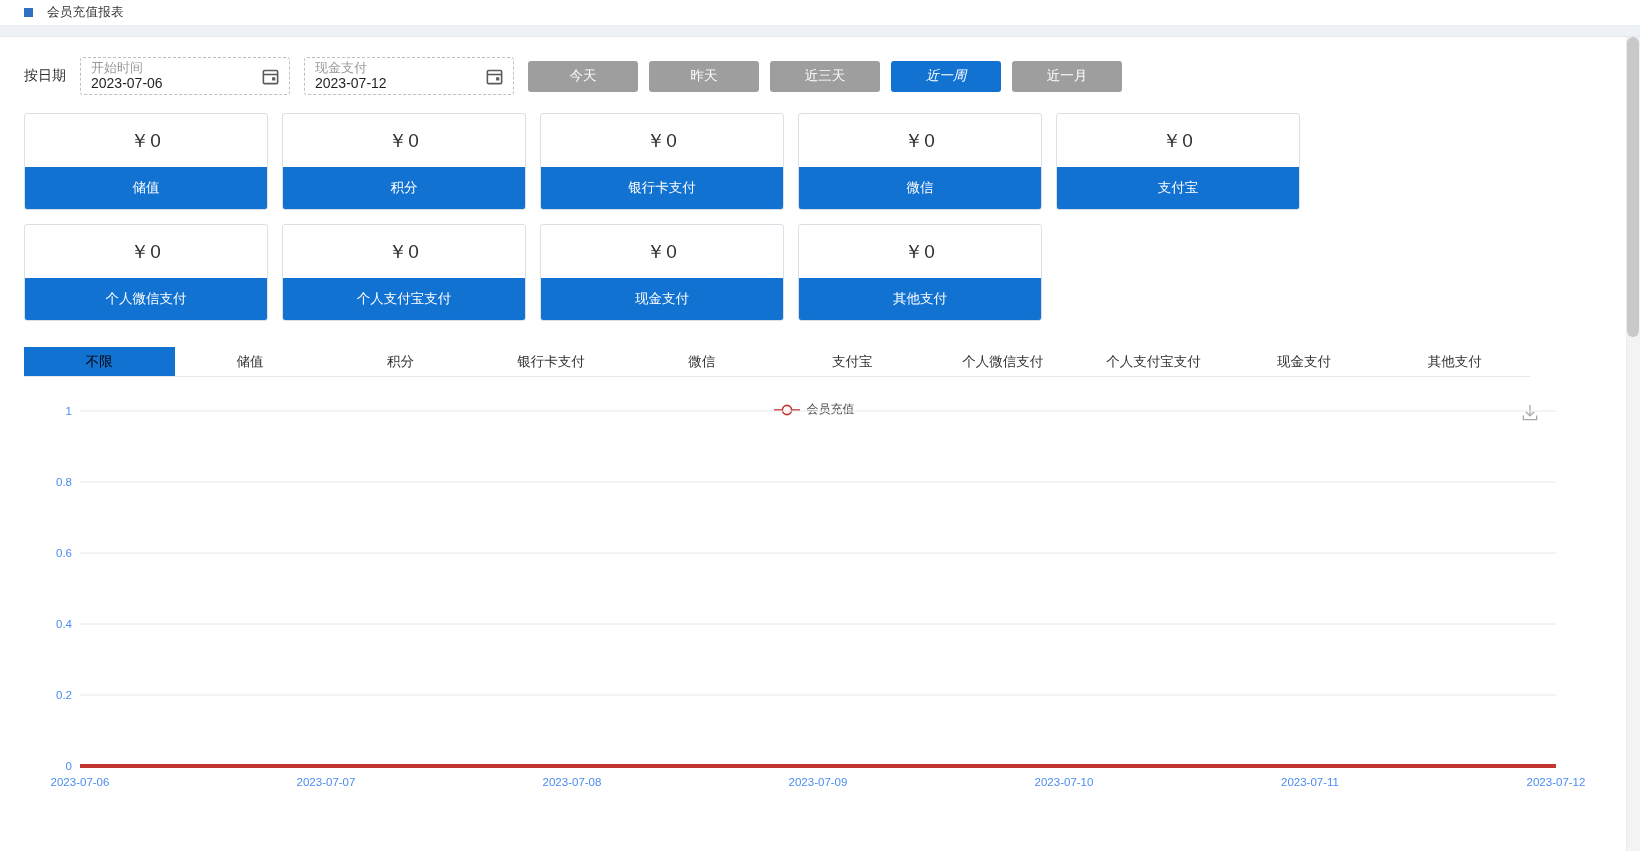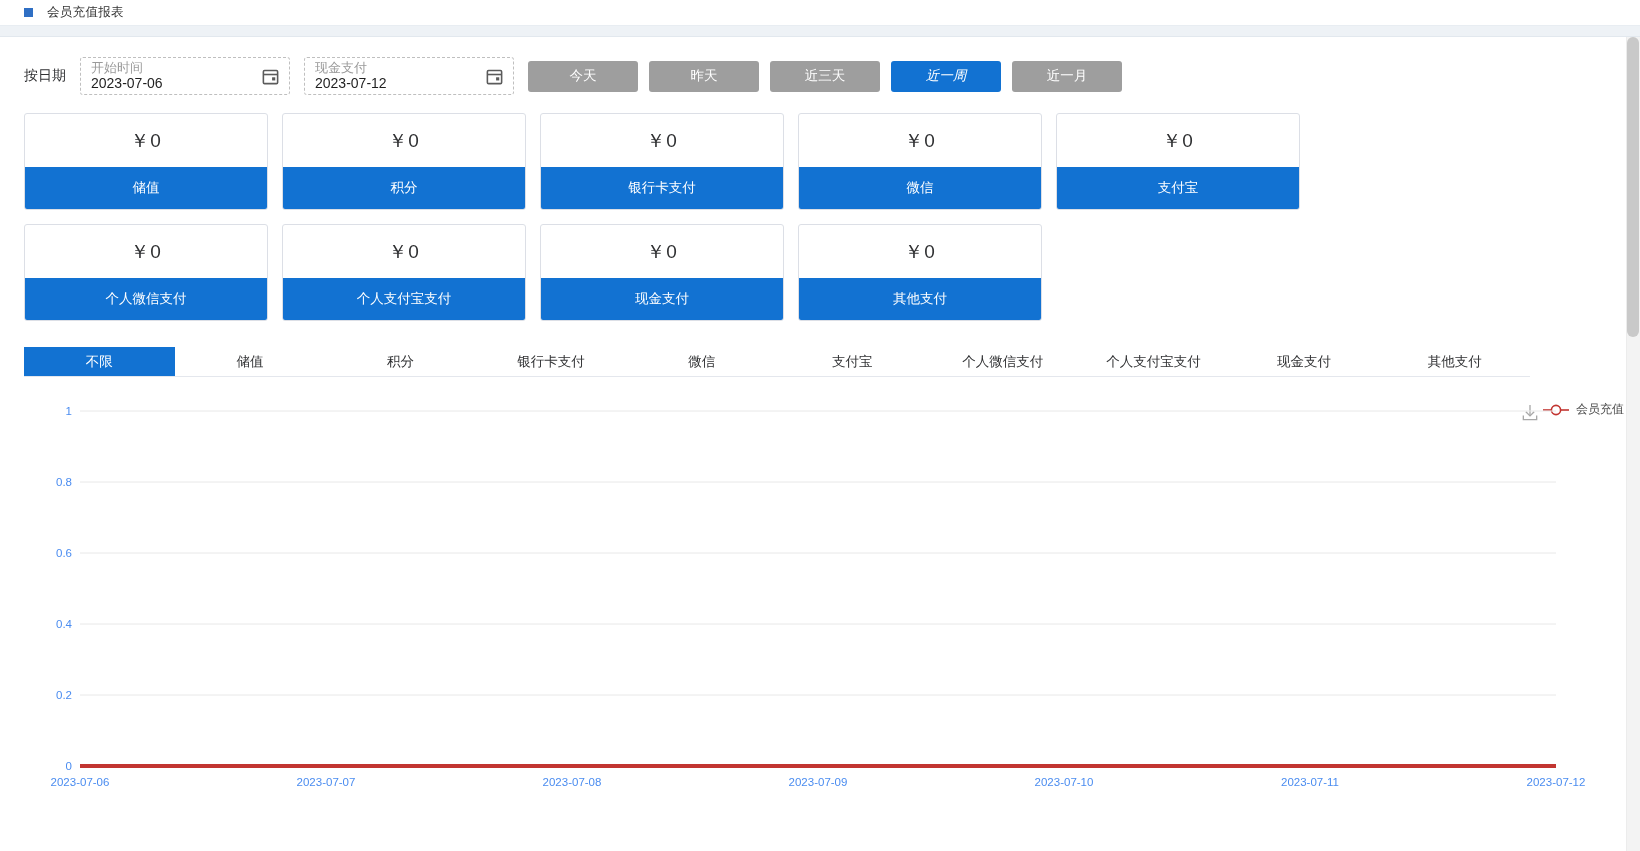--- a/index.html
+++ b/index.html
@@ -143,32 +143,32 @@
   .tab {
     flex: 1;
     height: 29px;
     display: flex; align-items: center; justify-content: center;
     font-size: 13.5px;
     color: #303133;
     background: transparent;
     cursor: pointer;
     white-space: nowrap;
   }
-  .tab.active { background: #1272d2; color: #ffffff; }
+  .tab.active { background: #1272d2; color: #000000; }
 
   
   .chart-wrap {
     position: relative;
     margin: 8px 0 0 0;
     width: 1620px; height: 445px;
   }
   .legend {
     position: absolute;
     left: 0; right: 0; top: 16px;
-    display: flex; align-items: center; justify-content: flex-end;
+    display: flex; align-items: center; justify-content: center;
     gap: 7px;
   }
   .legend-mark { display: block; }
   .legend-text { font-size: 12px; color: #4b4b4b; }
   .dl-icon {
     position: absolute;
     right: 84px; top: 18px;
     width: 20px; height: 20px;
     cursor: pointer;
   }

